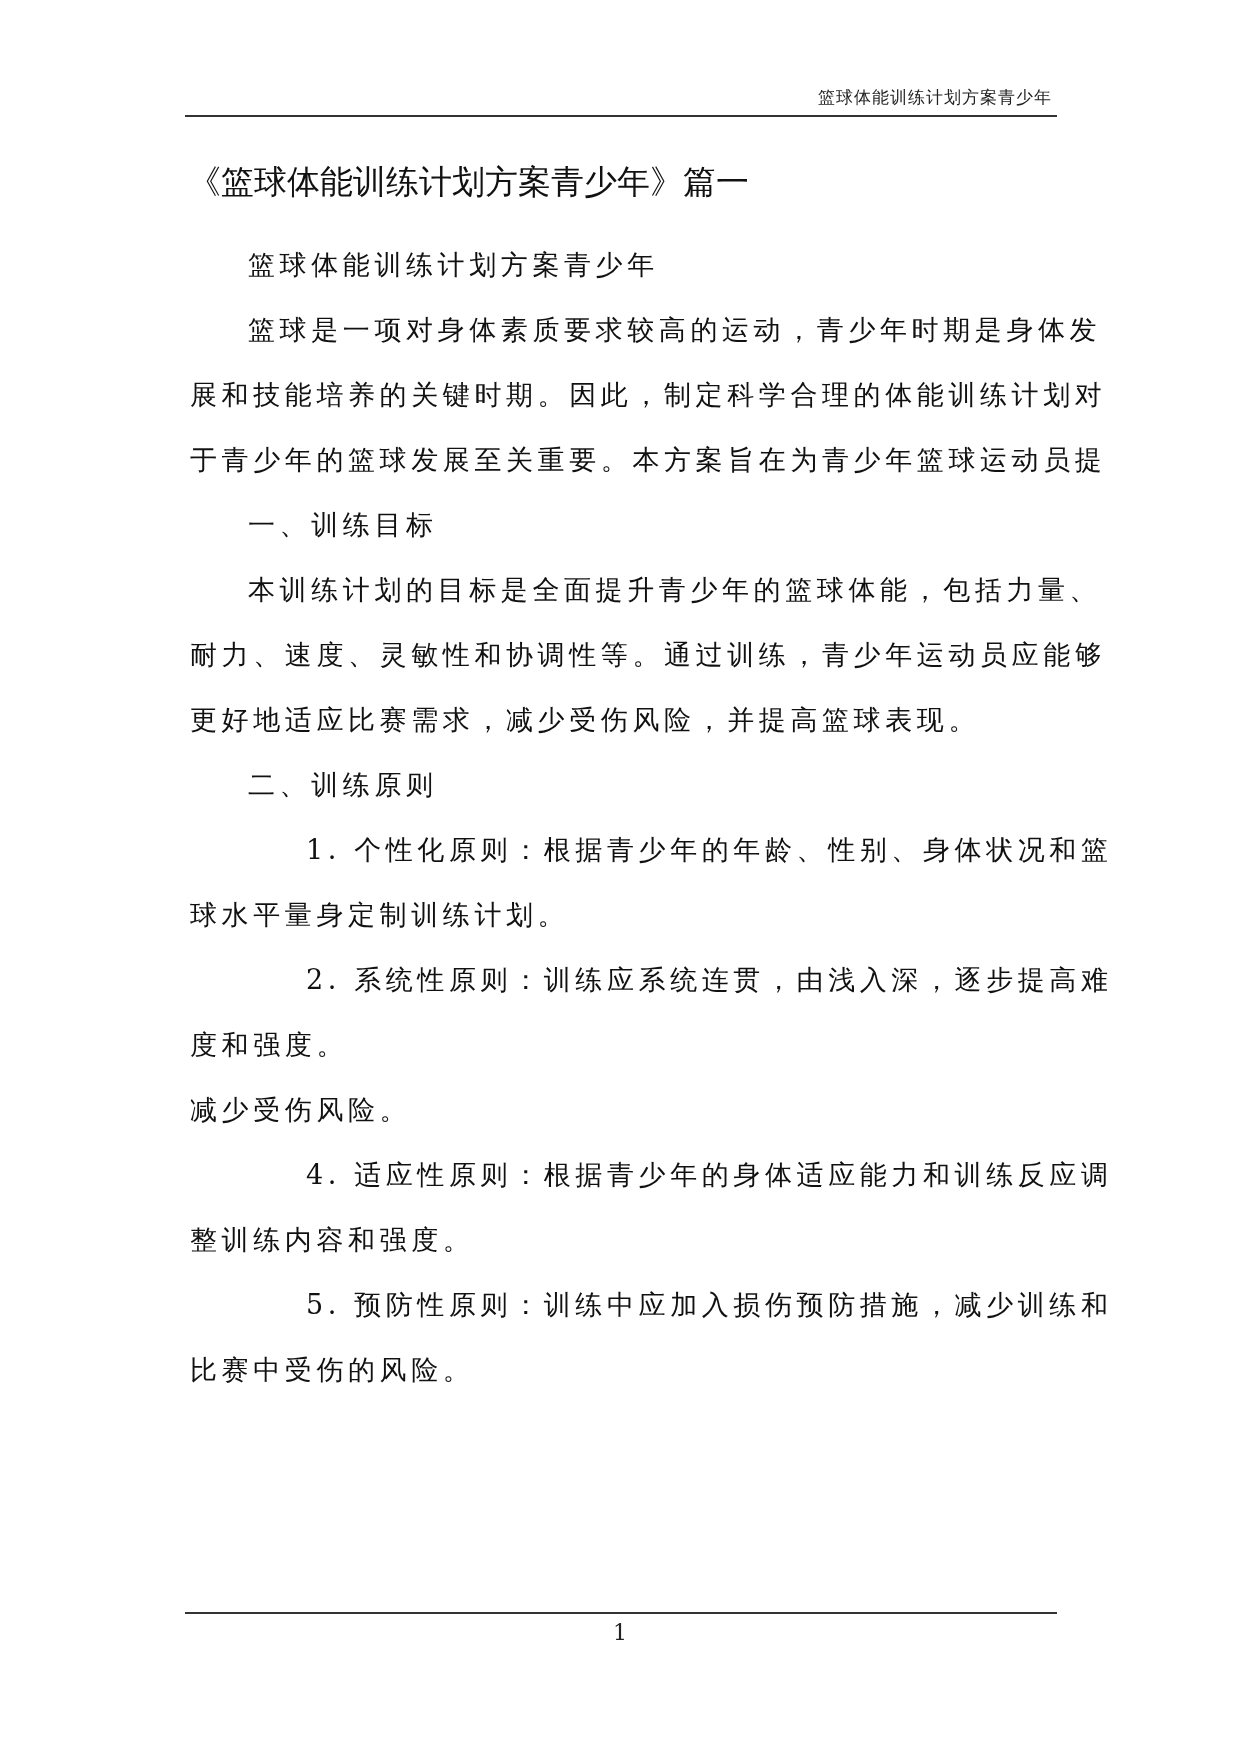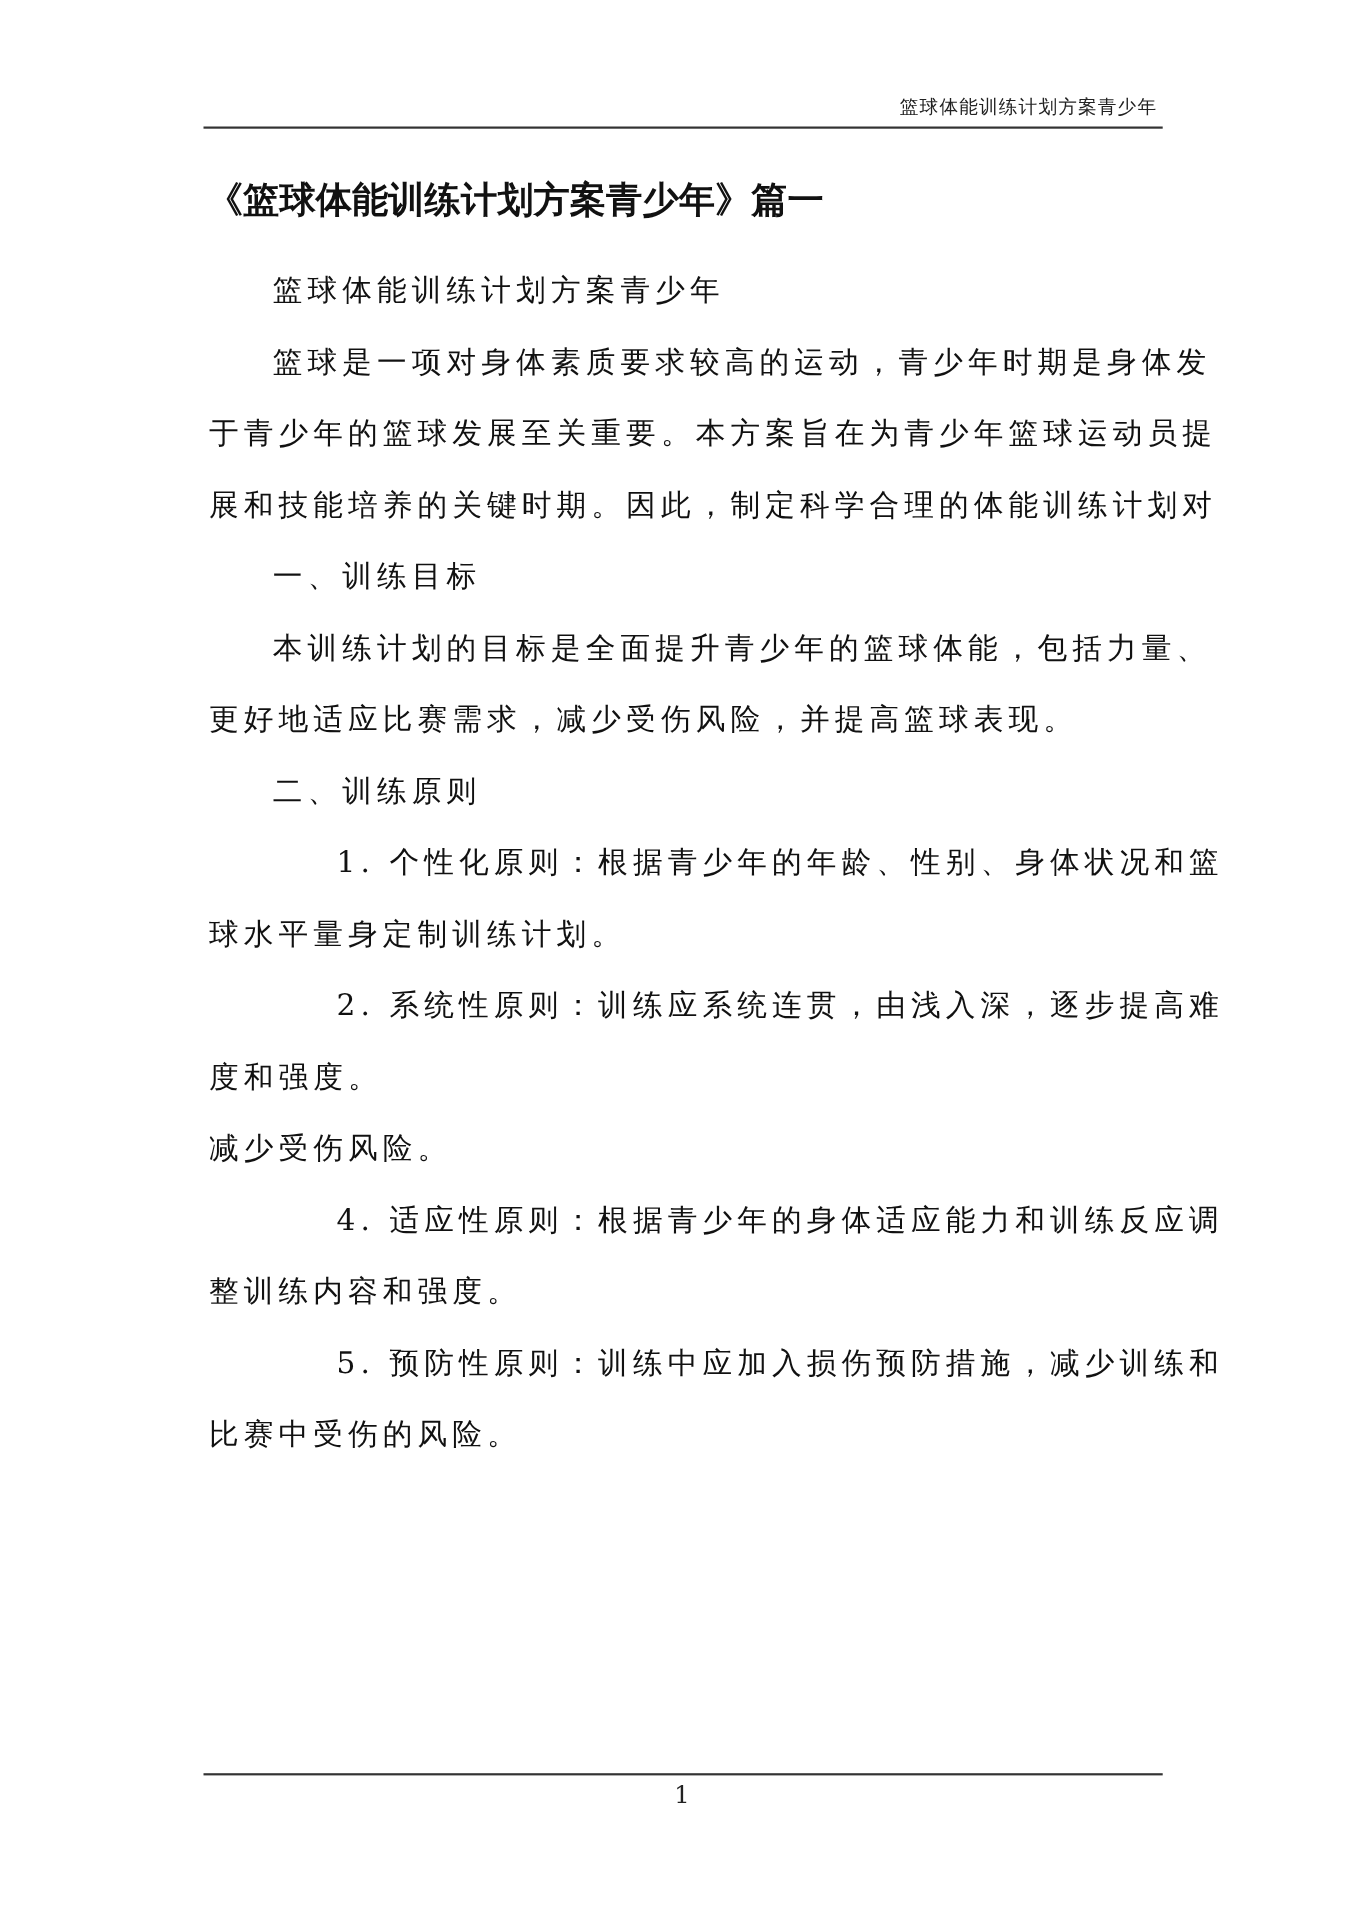--- a/index.html
+++ b/index.html
@@ -2,43 +2,44 @@
 <html><head>
 <meta charset="utf-8">
 <style>
   html, body { margin: 0; padding: 0; background: #ffffff; }
   body { width: 1240px; height: 1753px; position: relative; overflow: hidden;
          font-family: "DejaVu Sans", "Liberation Sans", sans-serif; color: #111; }
   .header-text { position: absolute; right: 188px; top: 86px; font-size: 17px; letter-spacing: 1px; color: #222; white-space: nowrap; }
   .rule { position: absolute; left: 185px; width: 872px; height: 2px; background: #333; }
   .rule.top { top: 115px; }
   .rule.bottom { top: 1612px; }
-  .title { position: absolute; left: 0; width: 1113px; top: 160px; text-align: center; font-size: 33px; font-weight: bold; letter-spacing: 0px; white-space: nowrap; padding-right: 176px; box-sizing: border-box; }
+  .title { position: absolute; left: 0; width: 1113px; top: 160px; text-align: center; font-size: 33px; font-weight: normal; letter-spacing: 0px; white-space: nowrap; padding-right: 176px; box-sizing: border-box; }
   .body { position: absolute; left: 190px; top: 242px; width: 870px; }
   .line { height: 65px; line-height: 46px; font-size: 27px; letter-spacing: 4.6px; white-space: nowrap; font-family: "DejaVu Serif", "Liberation Serif", serif; }
   .ind2 { padding-left: 58px; }
   .ind4 { padding-left: 116px; }
   .page-num { position: absolute; left: 0; width: 1240px; top: 1620px; text-align: center; font-size: 22px; font-family: "DejaVu Serif", "Liberation Serif", serif; color: #222; }
 </style>
 </head>
 <body>
 
 <div class="header-text">篮球体能训练计划方案青少年</div>
 <div class="rule top"></div>
 
 <div class="title">《篮球体能训练计划方案青少年》篇一</div>
 
 <div class="body">
   <div class="line ind2">篮球体能训练计划方案青少年</div>
   <div class="line ind2">篮球是一项对身体素质要求较高的运动，青少年时期是身体发</div>
+  <div class="line">展和技能培养的关键时期。因此，制定科学合理的体能训练计划对</div>
   <div class="line">于青少年的篮球发展至关重要。本方案旨在为青少年篮球运动员提</div>
-  <div class="line">展和技能培养的关键时期。因此，制定科学合理的体能训练计划对</div>
 
   <div class="line ind2">一、训练目标</div>
   <div class="line ind2">本训练计划的目标是全面提升青少年的篮球体能，包括力量、</div>
+  <div class="line">耐力、速度、灵敏性和协调性等。通过训练，青少年运动员应能够</div>
   <div class="line">更好地适应比赛需求，减少受伤风险，并提高篮球表现。</div>
 
   <div class="line ind2">二、训练原则</div>
   <div class="line ind4">1. 个性化原则：根据青少年的年龄、性别、身体状况和篮</div>
   <div class="line">球水平量身定制训练计划。</div>
   <div class="line ind4">2. 系统性原则：训练应系统连贯，由浅入深，逐步提高难</div>
   <div class="line">度和强度。</div>
   <div class="line">减少受伤风险。</div>
   <div class="line ind4">4. 适应性原则：根据青少年的身体适应能力和训练反应调</div>
   <div class="line">整训练内容和强度。</div>

